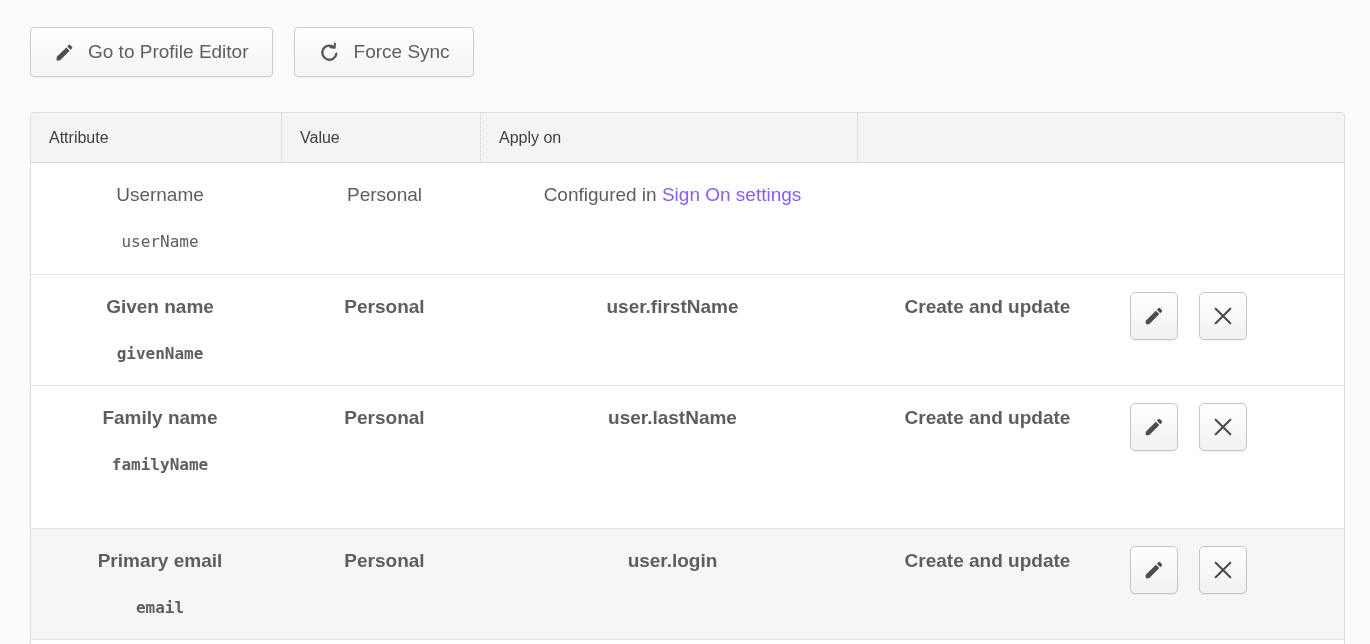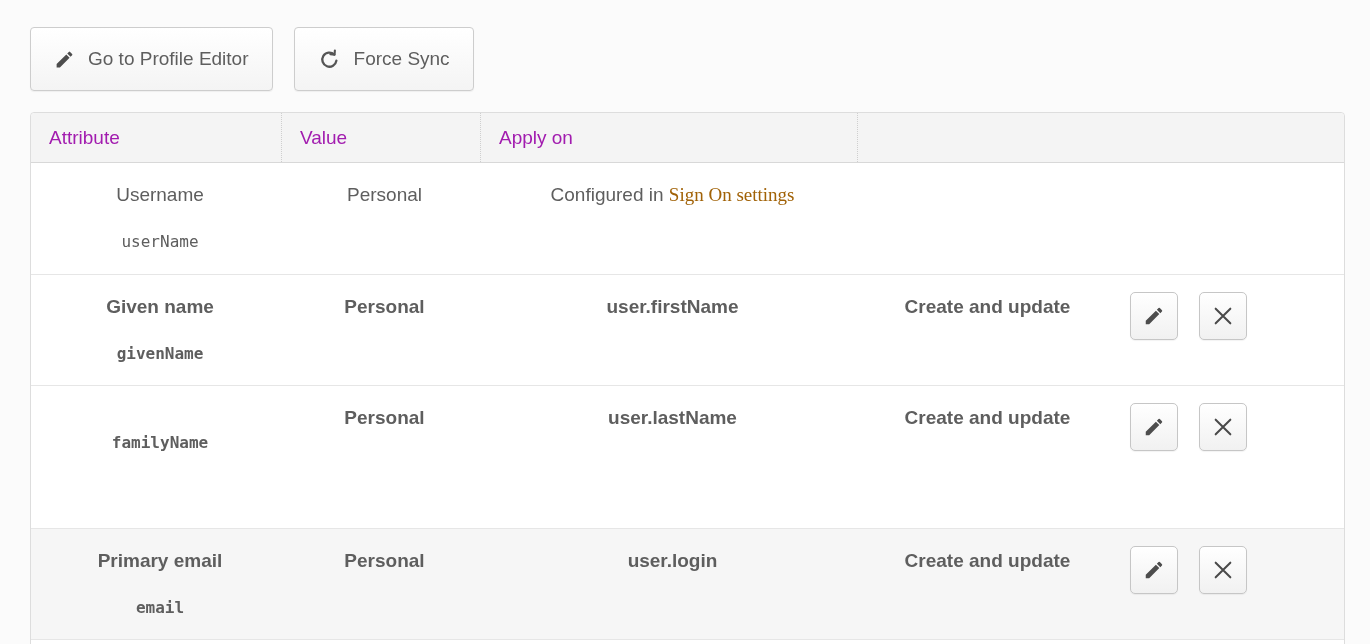--- a/index.html
+++ b/index.html
@@ -3,53 +3,53 @@
 <meta charset="utf-8">
 <style>
   * { margin:0; padding:0; box-sizing:border-box; }
   html,body { width:1370px; height:644px; overflow:hidden; background:#fbfbfb;
     font-family:"Liberation Sans", sans-serif; color:#5e5e5e; }
 
   
   .toolbar { position:absolute; left:30px; top:27px; display:flex; gap:21px; }
   .btn {
     display:inline-flex; align-items:center; gap:13px;
-    height:64px; padding:0 23px;
+    height:50px; padding:0 23px;
     background:linear-gradient(#ffffff,#f4f4f4);
     border:1px solid #cdcdcd; border-radius:4px;
     box-shadow:0 1px 1px rgba(0,0,0,0.05);
     font-size:19px; color:#5e5e5e; cursor:pointer; white-space:nowrap;
   }
   .btn svg { flex:0 0 auto; }
 
   
   .table {
     position:absolute; left:30px; top:112px; width:1315px;
     background:#ffffff; border:1px solid #dddddd; border-radius:4px 4px 0 0;
   }
   .tr, .thead { display:grid; grid-template-columns:250px 199px 377px 253px auto; }
   .thead {
     height:50px; background:#f4f4f4; border-bottom:1px solid #d8d8d8;
     border-radius:4px 4px 0 0;
   }
   .th {
     display:flex; align-items:center; padding-left:18px;
-    font-size:19px; color:#a21caf;
+    font-size:16px; color:#404040;
   }
   .th + .th { border-left:1px dotted #cfcfcf; }
   .tr { min-height:111px;text-align:center; }
   .tr + .tr { border-top:1px solid #e6e6e6;font-weight:bold; }
   .tr.highlight { background:#f6f6f6;margin-top:32px; }
   .td { padding:21px 10px 0 18px; font-size:19px; color:#5e5e5e; }
   .attr-label { font-size:19px; color:#5e5e5e; line-height:22px; }
   .attr-name {
     margin-top:26px; font-family:"DejaVu Sans Mono", monospace;
     font-size:16px; color:#5e5e5e;
   }
-  a.link { color:#a16207; text-decoration:none; cursor:pointer;font-family:Liberation Serif, serif; }
+  a.link { color:#8b5cf6; text-decoration:none; cursor:pointer; }
 
   .td.actions { display:flex; gap:21px; padding-top:17px; padding-left:20px; }
   .icon-btn {
     width:48px; height:48px; flex:0 0 auto;
     display:flex; align-items:center; justify-content:center;
     background:linear-gradient(#ffffff,#f1f1f1);
     border:1px solid #c6c6c6; border-radius:5px;
     box-shadow:0 1px 1px rgba(0,0,0,0.05); cursor:pointer;
   }
   .empty-row { height:60px; background:#ffffff; border-top:1px solid #e6e6e6; }
@@ -118,20 +118,21 @@
           <svg width="22" height="22" viewBox="0 0 24 24" stroke="#4a4a4a" stroke-width="2.2" stroke-linecap="round">
               <path d="M4 4 L20 20 M20 4 L4 20"></path>
             </svg>
         </span>
       </button>
     </div>
   </div>
 
   <div class="tr">
     <div class="td">
+      <div class="attr-label">Family name</div>
       <div class="attr-name">familyName</div>
     </div>
     <div class="td">Personal</div>
     <div class="td">user.lastName</div>
     <div class="td">Create and update</div>
     <div class="td actions">
       <button class="icon-btn">
         <span style="display:flex">
           <svg width="22" height="22" viewBox="0 0 24 24" fill="#4d4d4d">
               <path d="M3 17.25V21h3.75L17.81 9.94l-3.75-3.75L3 17.25zM20.71 7.04c.39-.39.39-1.02 0-1.41l-2.34-2.34a1 1 0 0 0-1.41 0l-1.83 1.83 3.75 3.75 1.83-1.83z"></path>

